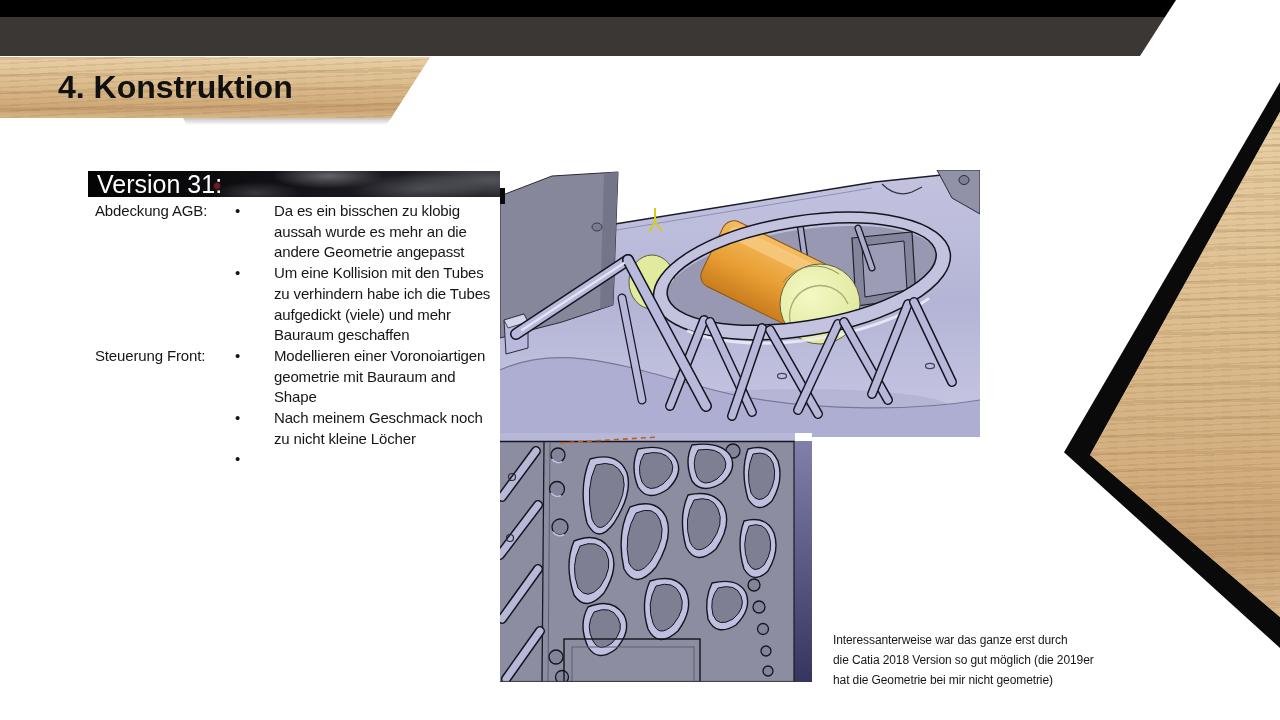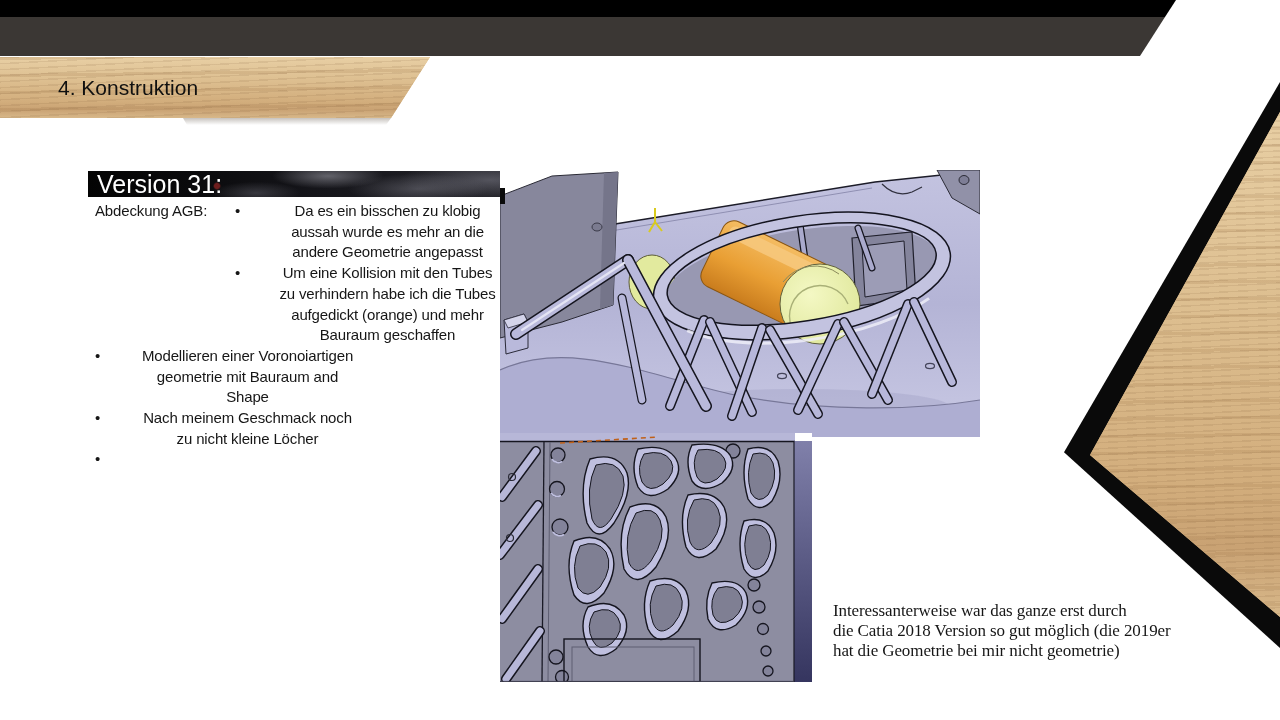--- a/index.html
+++ b/index.html
@@ -28,21 +28,21 @@
       repeating-linear-gradient(179.3deg, rgba(160,120,75,0.20) 0 3px, rgba(0,0,0,0) 3px 17px),
       linear-gradient(180deg,#e8cfa4 0%, #dcbd8e 42%, #d2ad7c 74%, #c9a273 86%, #d8b88a 100%);
     background-color:#d9b988;
   }
   .title-banner {
     left:0; top:57px; width:430px; height:61px;
     clip-path:polygon(0 0, 100% 0, calc(100% - 39px) 100%, 0 100%);
     display:flex; align-items:center;
   }
   .title-banner h1 {
-    margin:0 0 0 58px; font-size:21px; font-weight:normal; color:#101010; letter-spacing:0;
+    margin:0 0 0 58px; font-size:32px; font-weight:bold; color:#101010; letter-spacing:0;
   }
   .banner-shadow {
     left:183px; top:118px; width:208px; height:7px;
     background:linear-gradient(180deg, rgba(70,55,40,0.30), rgba(70,55,40,0));
     clip-path:polygon(0 0,100% 0, calc(100% - 5px) 100%, 4px 100%);
   }
 
   
   .version-bar {
     left:88px; top:171px; width:412px; height:26px;
@@ -58,24 +58,24 @@
   }
   .version-bar span { padding-left:9px; }
 
   
   .content { left:95px; top:201px; width:406px; font-size:15px; line-height:20.7px; letter-spacing:-0.15px; }
   .group   { display:flex; }
   .glabel  { width:140px; flex:none; }
   .bullets { width:266px; flex:none; }
   .bullet  { display:flex; }
   .dot     { width:39px; flex:none; }
-  .btxt    { width:227px;text-align:center; }
-
-  
-  .note { left:833px; top:601px; width:360px; font-size:17px; line-height:19.8px; letter-spacing:-0.1px;font-family:Liberation Serif, serif; }
+  .btxt    { width:227px; }
+
+  
+  .note { left:833px; top:631px; width:360px; font-size:12px; line-height:19.8px; letter-spacing:-0.1px; }
 
   
   .cad1 { left:500px; top:170px; width:480px; height:267px; }
   .cad2 { left:500px; top:433px; width:312px; height:249px; }
 
   
   .wood-deco-black {
     left:1064px; top:82px; width:216px; height:566px; background:#0a0a0a;
     clip-path:polygon(100% 0, 0 65.4%, 100% 100%);
   }
@@ -104,25 +104,26 @@
   <div class="abs content">
     <div class="group">
       <div class="glabel">Abdeckung AGB:</div>
       <div class="bullets">
         <div class="bullet">
           <span class="dot">•</span>
           <span class="btxt">Da es ein bisschen zu klobig aussah wurde es mehr an die andere Geometrie angepasst</span>
         </div>
         <div class="bullet">
           <span class="dot">•</span>
-          <span class="btxt">Um eine Kollision mit den Tubes zu verhindern habe ich die Tubes aufgedickt (orange) und mehr Bauraum geschaffen</span>
+          <span class="btxt">Um eine Kollision mit den Tubes zu verhindern habe ich die Tubes aufgedickt (viele) und mehr Bauraum geschaffen</span>
         </div>
       </div>
     </div>
     <div class="group">
+      <div class="glabel">Steuerung Front:</div>
       <div class="bullets">
         <div class="bullet">
           <span class="dot">•</span>
           <span class="btxt">Modellieren einer Voronoiartigen geometrie mit Bauraum and Shape</span>
         </div>
         <div class="bullet">
           <span class="dot">•</span>
           <span class="btxt">Nach meinem Geschmack noch zu nicht kleine Löcher</span>
         </div>
         <div class="bullet">

